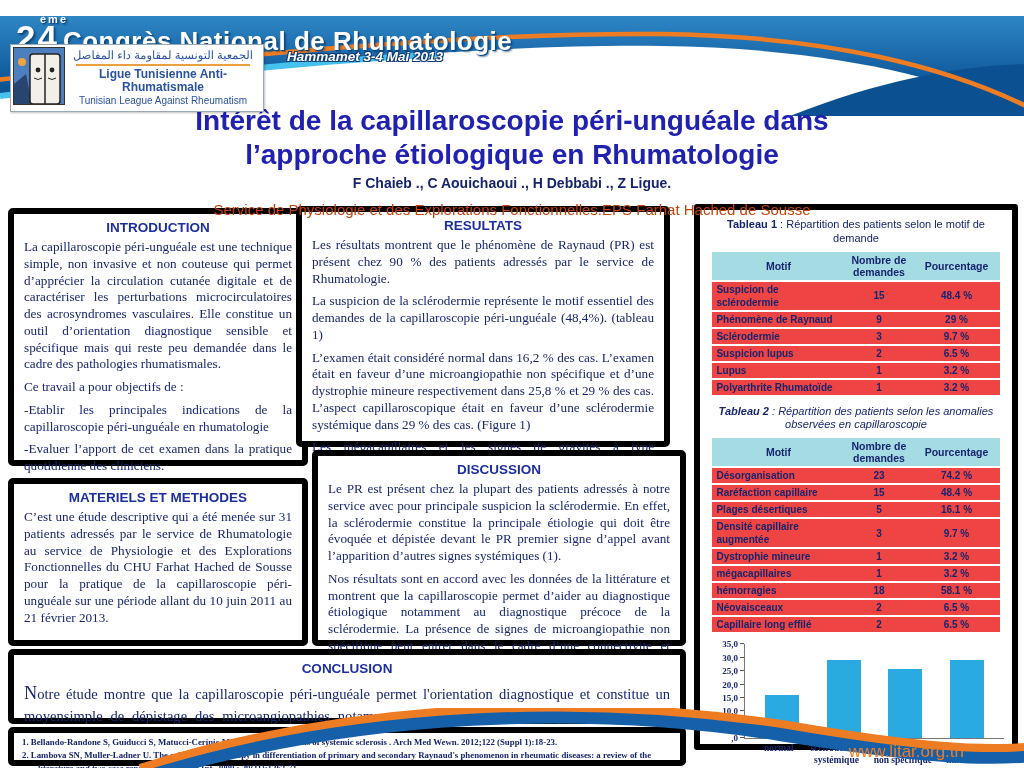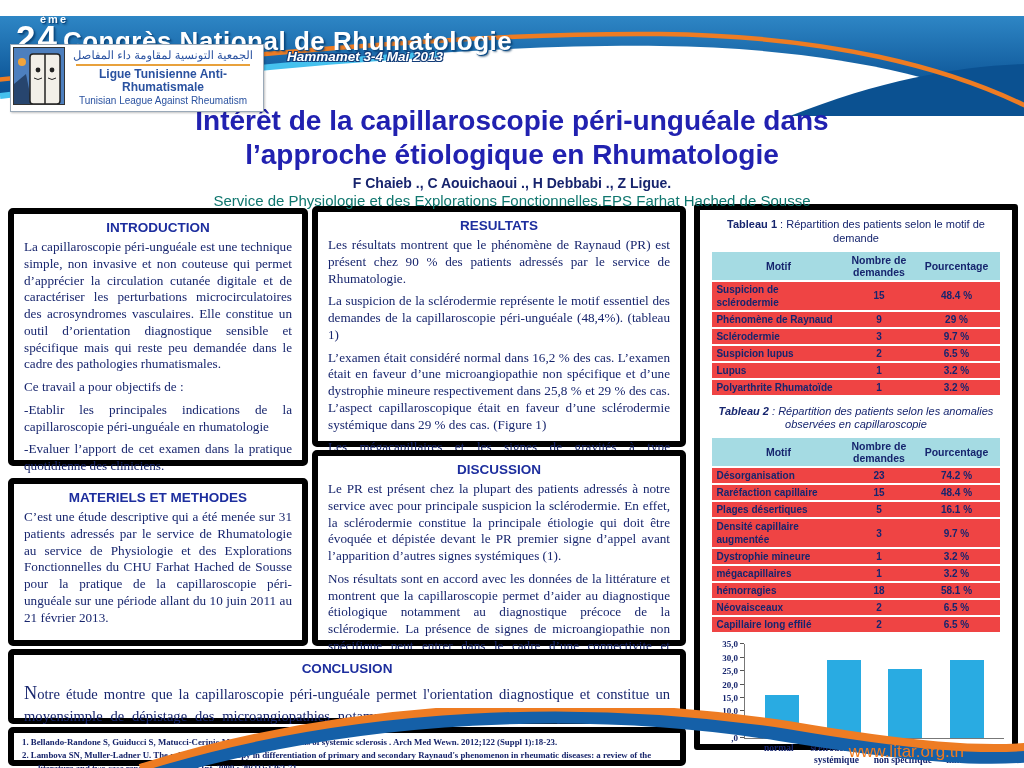--- a/index.html
+++ b/index.html
@@ -26,31 +26,31 @@
   .logo-text{flex:1;display:flex;flex-direction:column;justify-content:center;text-align:center;padding:0 3px;}
   .logo-arabic{font-size:11.5px;color:#2a52a0;direction:rtl;line-height:1.1;}
   .logo-rule{border:0;border-top:2px solid #e8a13c;margin:2px 8px;}
   .logo-french{font-size:12px;font-weight:bold;color:#2a52a0;line-height:1.15;}
   .logo-english{font-size:10px;color:#2a52a0;line-height:1.2;}
 
   
   .title-block{position:absolute;left:0;top:104px;width:1024px;text-align:center;z-index:5;}
   .poster-title{font-size:28px;font-weight:bold;color:#2121b0;line-height:1.22;}
   .authors{font-size:14px;font-weight:bold;color:#17246d;margin-top:3px;}
-  .affiliation{font-size:15px;color:#0f766e;margin-top:1px;}
+  .affiliation{font-size:15px;color:#c2410c;margin-top:10px;}
 
   
   .box{position:absolute;background:#fff;border:6px solid #000000;border-radius:5px;
        padding:5px 10px;box-sizing:border-box;}
   .box h2{margin:1px 0 4px 0;text-align:center;font-size:13.5px;font-weight:bold;color:#1d2e9e;}
   .box p{margin:0 0 6px 0;font-family:Liberation Serif, serif;font-size:13.2px;color:#18266e;
          text-align:justify;line-height:1.27;}
   #box-intro{left:8px;top:208px;width:300px;height:258px;}
   #box-methods{left:8px;top:478px;width:300px;height:168px;}
-  #box-results{left:312px;top:206px;width:374px;height:241px;}
+  #box-results{left:296px;top:206px;width:374px;height:241px;}
   #box-discussion{left:312px;top:450px;width:374px;height:196px;}
   #box-conclusion{left:8px;top:649px;width:678px;height:75px;}
   #box-conclusion p{font-size:14.6px;line-height:1.45;margin-bottom:0;}
   #box-conclusion p::first-letter{font-size:125%;}
   #box-references{left:8px;top:727px;width:678px;height:39px;padding:3px 8px;}
   .ref-line{font-family:"Liberation Serif",serif;font-size:8.8px;font-weight:bold;color:#17256b;
             line-height:1.45;padding-left:16px;text-indent:-16px;}
 
   
   #panel-right{left:694px;top:204px;width:324px;height:546px;padding:6px 8px;z-index:2;border-radius:3px;}

